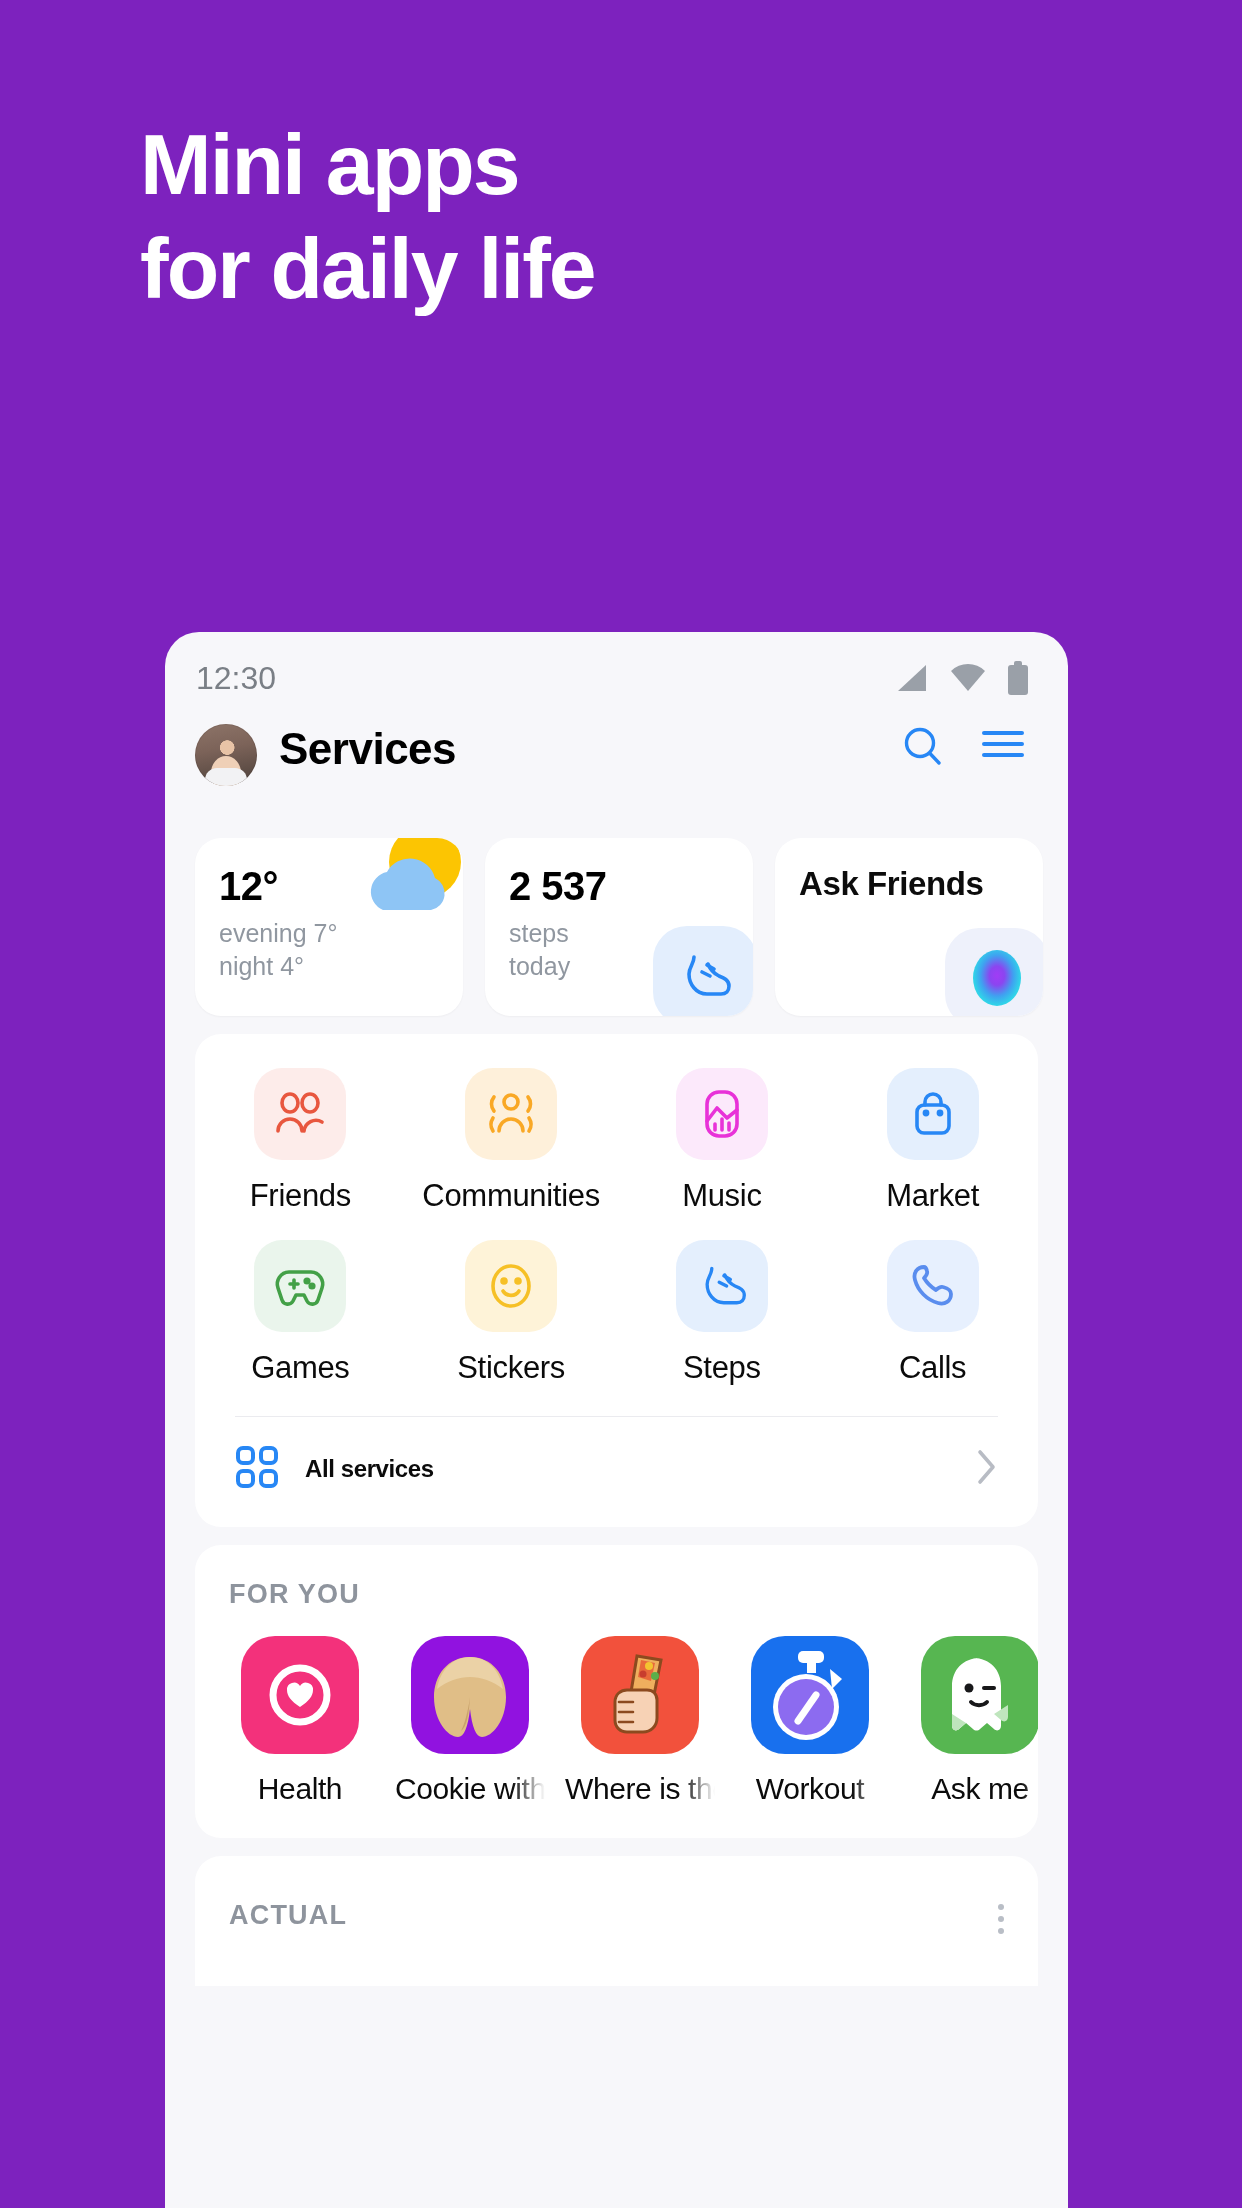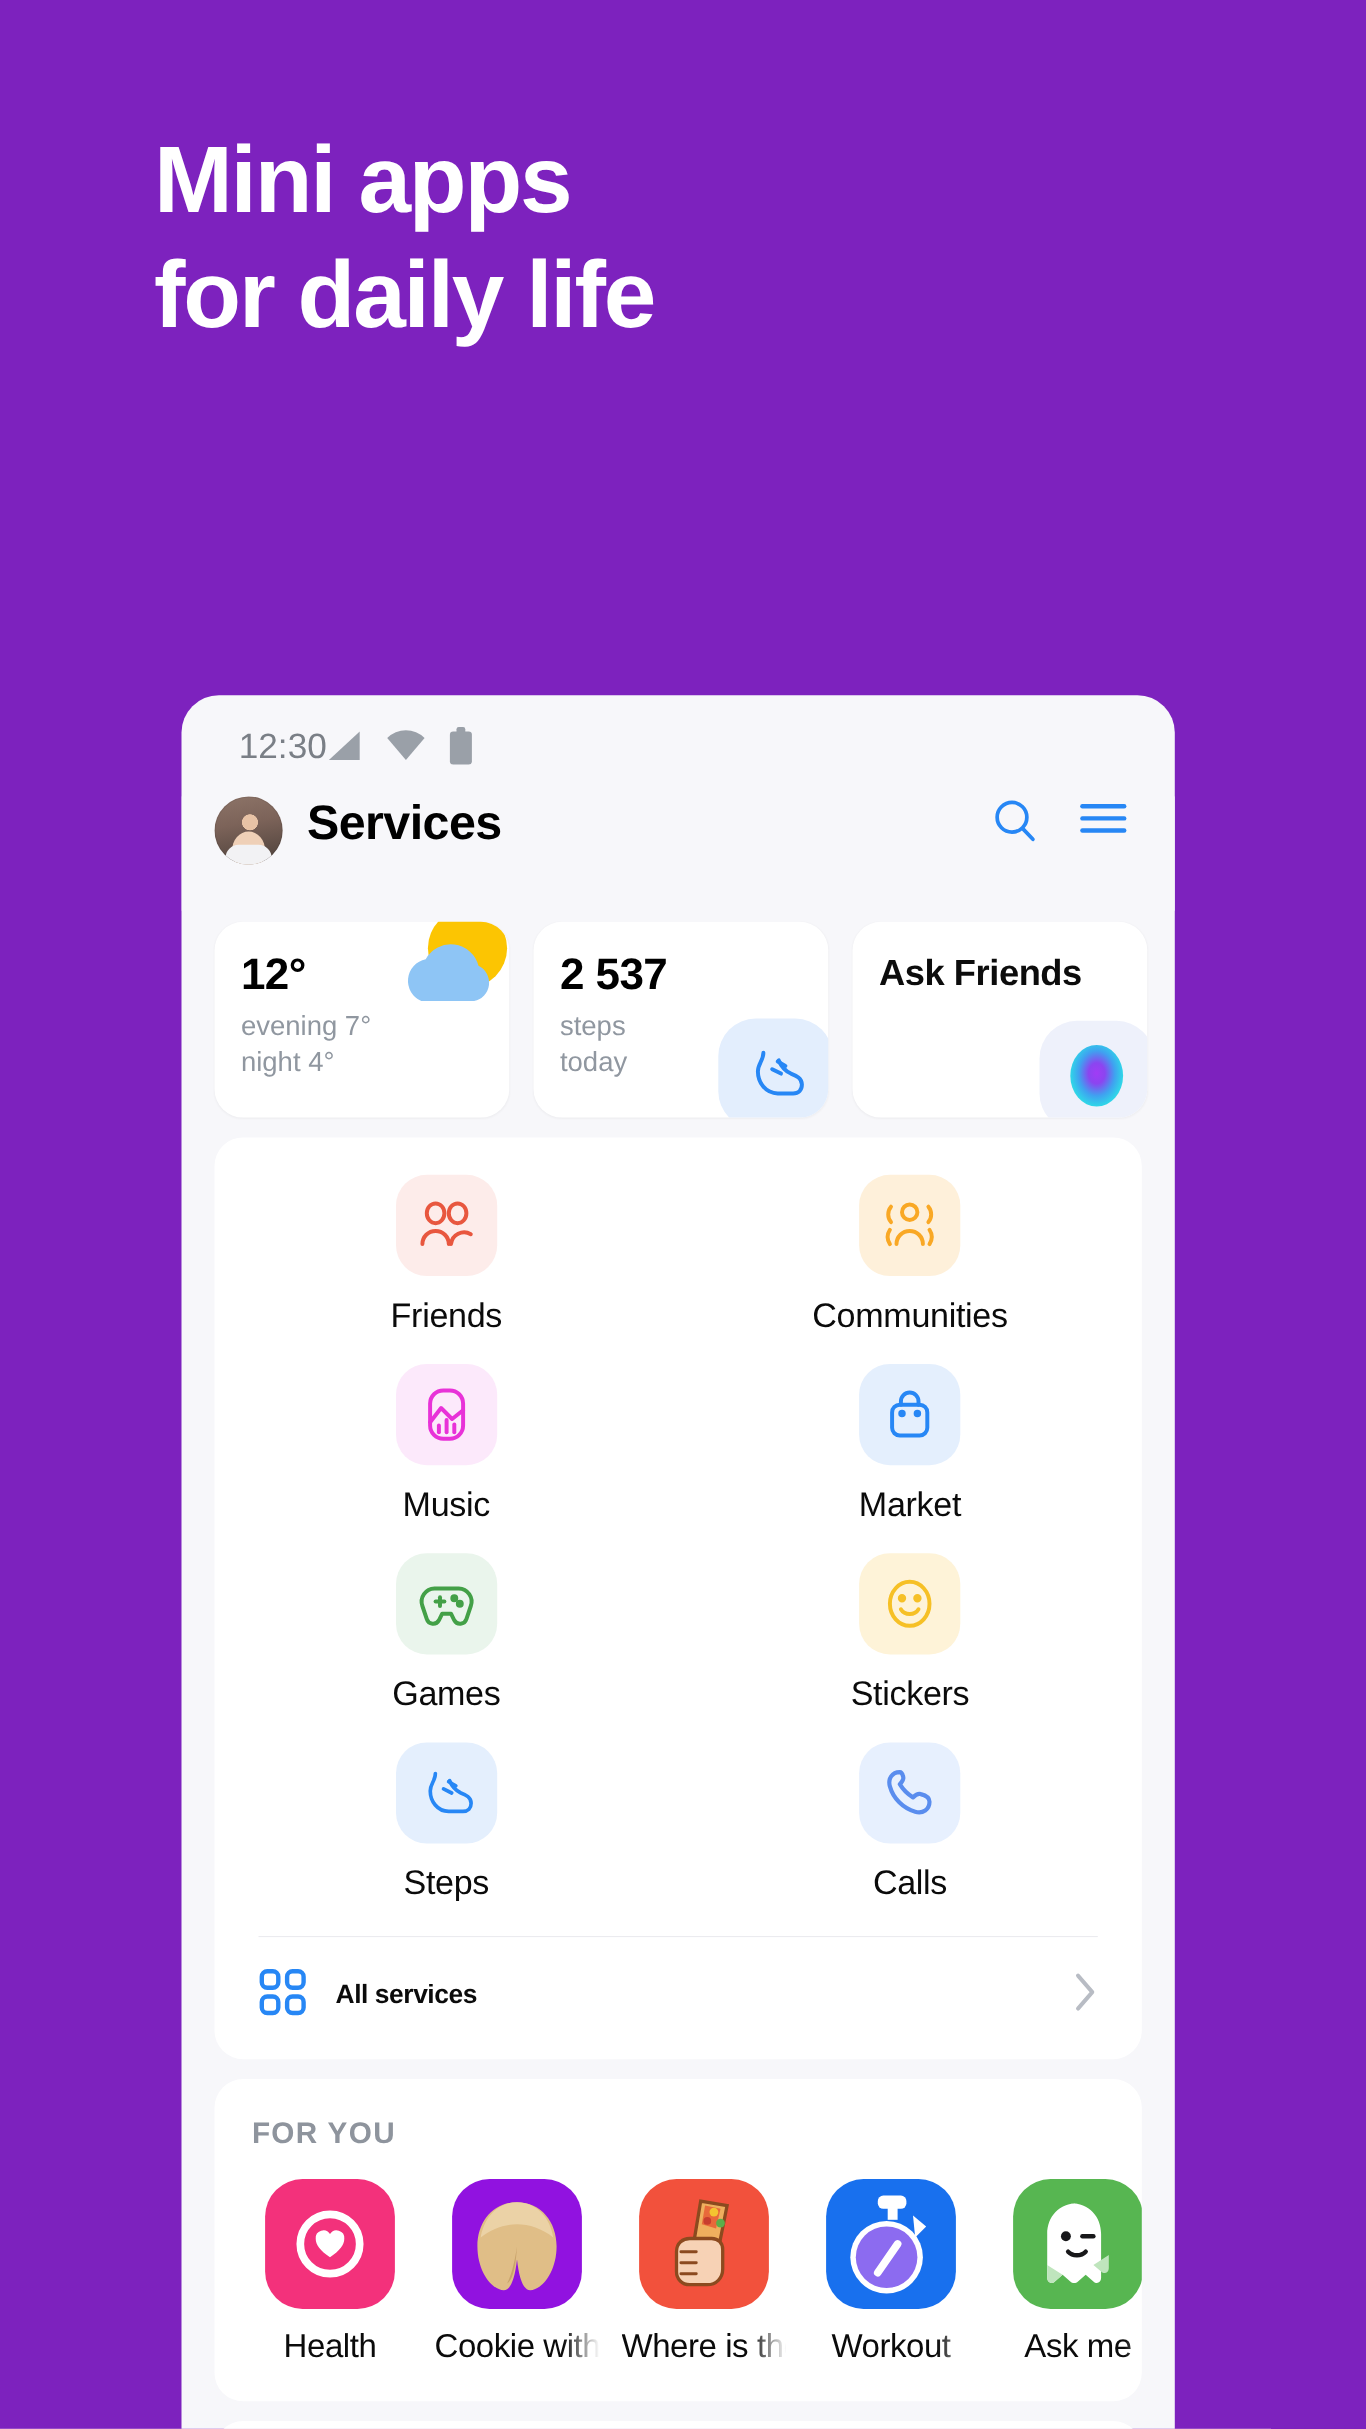--- a/index.html
+++ b/index.html
@@ -32,21 +32,22 @@
     width: 903px; height: 1620px;
     background: #F7F7FA;
     border-radius: 34px 34px 0 0;
     overflow: hidden;
   }
 
   
   .statusbar {
     height: 92px;
     display: flex; align-items: center;
-    padding: 0 40px 0 52px;
+    justify-content: space-between;
+    padding: 0 40px 0 31px;
   }
   .statusbar .clock {
     font-size: 32px; color: #7a7f86; font-weight: 400;
   }
   .status-icons { display: flex; align-items: center; gap: 22px; }
   .ico-signal { width: 32px; height: 30px; }
   .ico-wifi { width: 36px; height: 30px; }
   .ico-batt { width: 20px; height: 34px; position: relative; }
   .ico-batt .body {
     position:absolute; left:0; top:4px; width:20px; height:30px;
@@ -126,21 +127,21 @@
     background: radial-gradient(ellipse at 50% 46%, #a13cf5 0%, #8b45f0 22%, #3fa2f0 48%, #2fd6e8 70%, #f2789f 100%);
   }
 
   
   .services-card {
     margin: 18px 30px 0 30px;
     background:#fff; border-radius: 26px;
     padding: 34px 0 0 0;
   }
   .grid {
-    display:grid; grid-template-columns: repeat(2,1fr);
+    display:grid; grid-template-columns: repeat(4,1fr);
     row-gap: 26px;
   }
   .tile { display:flex; flex-direction:column; align-items:center; cursor:pointer; }
   .tile .bubble {
     width: 92px; height: 92px; border-radius: 28px;
     display:flex; align-items:center; justify-content:center;
   }
   .tile .lbl { margin-top: 18px; font-size: 31px; color:#0b0b0b; letter-spacing:-0.3px; }
 
   .divider { height:1px; background:#ebebef; margin: 30px 40px 0 40px; }

